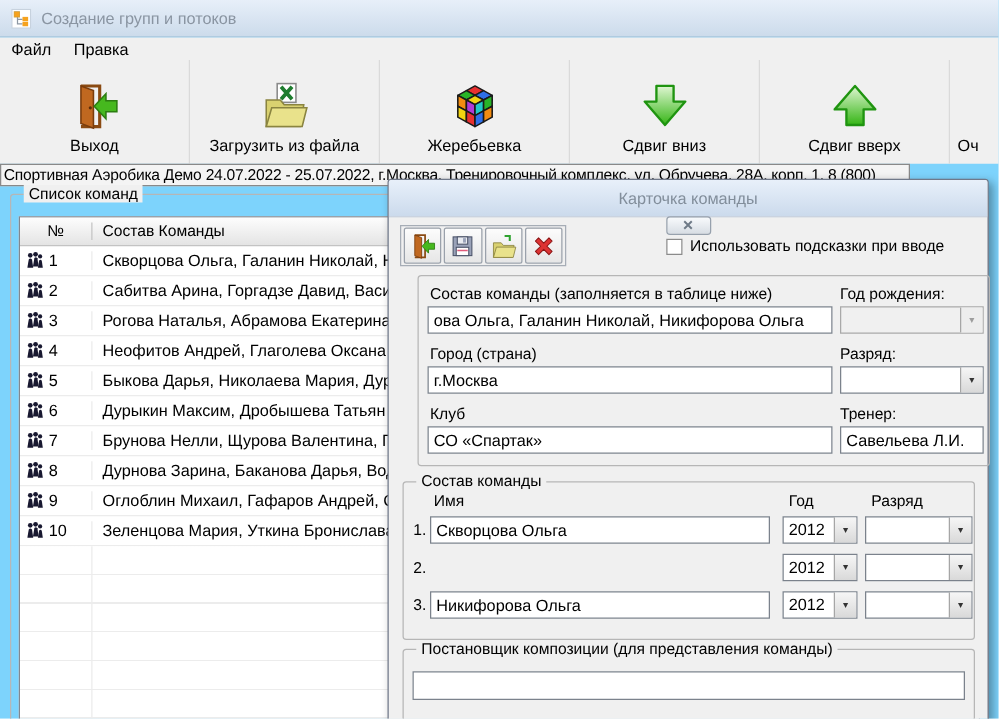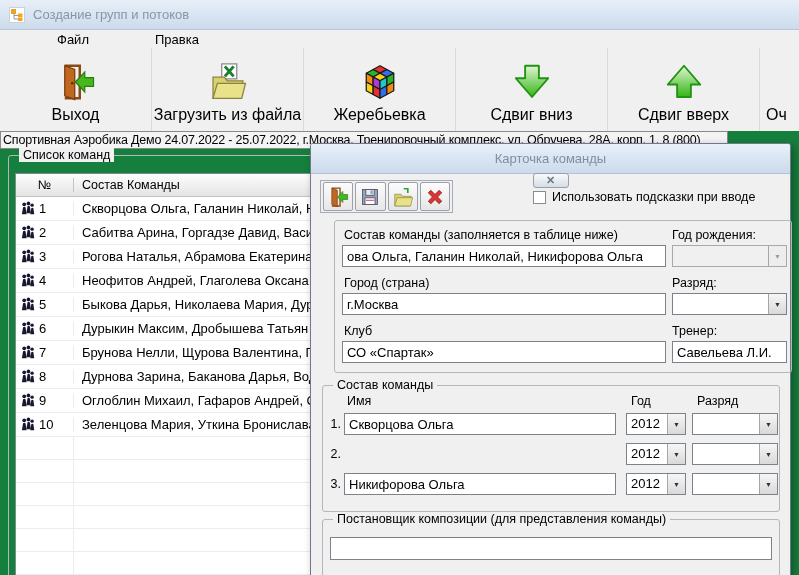--- a/index.html
+++ b/index.html
@@ -1,28 +1,28 @@
 <!DOCTYPE html>
 <html><head>
 <meta charset="utf-8">
 <style>
   html,body{margin:0;padding:0;}
-  .screen{position:relative;width:799px;height:575px;overflow:hidden;background:#15803d;
+  .screen{position:relative;width:799px;height:575px;overflow:hidden;background:#7dd3fc;
           font-family:"Liberation Sans",sans-serif;color:#000;}
   
   .titlebar{position:absolute;left:0;top:0;width:799px;height:30px;
             background:linear-gradient(#e7eff9,#ccdbeb);border-bottom:1px solid #b9c7d8;
             display:flex;align-items:center;gap:8px;padding-left:9px;box-sizing:border-box;}
   .titlebar .t-text{font-size:13px;color:#8a95a2;}
   .menubar{position:absolute;left:0;top:30px;width:799px;height:18px;background:#f0f0f0;
            display:flex;align-items:center;font-size:13px;}
-  .menu-item{padding:1px 9px;cursor:default;margin-left:48px;}
+  .menu-item{padding:1px 9px;cursor:default;}
   .toolbar{position:absolute;left:0;top:48px;width:810px;height:83px;background:#f0f0f0;display:flex;}
   .tb-btn{flex:0 0 152px;display:flex;flex-direction:column;align-items:center;justify-content:flex-end;
-          gap:4px;padding-bottom:7px;border-right:1px solid #dadada;box-sizing:border-box;font-size:16px;}
+          gap:4px;padding-bottom:7px;border-right:1px solid #dadada;box-sizing:border-box;font-size:13px;}
   .tb-btn:last-child{border-right:none;align-items:flex-start;padding-left:6px;}
   .tb-icon{width:40px;height:40px;display:block;}
   .statusbar{position:absolute;left:0;top:131px;width:728px;height:18px;box-sizing:border-box;
              border:1px solid #898989;background:#f4f4f4;font-size:12.5px;line-height:16px;
              padding-left:2px;white-space:nowrap;overflow:hidden;letter-spacing:-0.2px;}
   
   .groupbox{position:absolute;border:1px solid #b6b6b6;border-radius:3px;box-sizing:border-box;}
   .gb-legend{position:absolute;top:-8px;left:10px;background:#f0f0f0;padding:0 4px;font-size:12.5px;}
   
   .listbox{left:8px;top:155px;width:783px;height:428px;}

